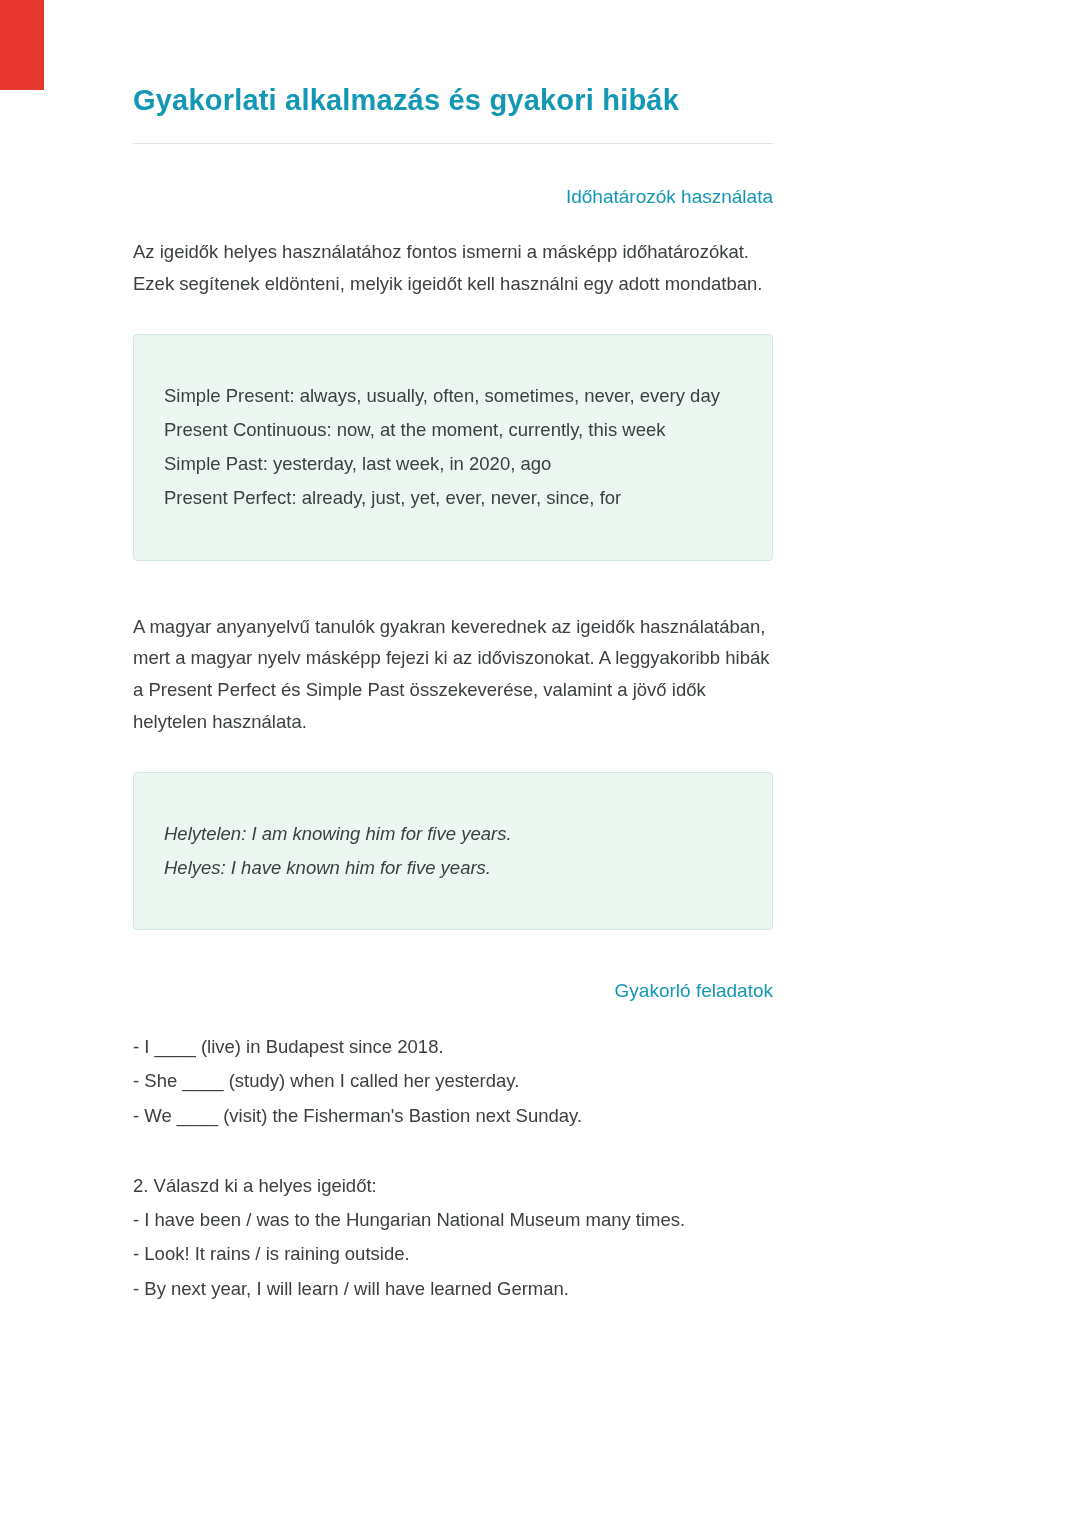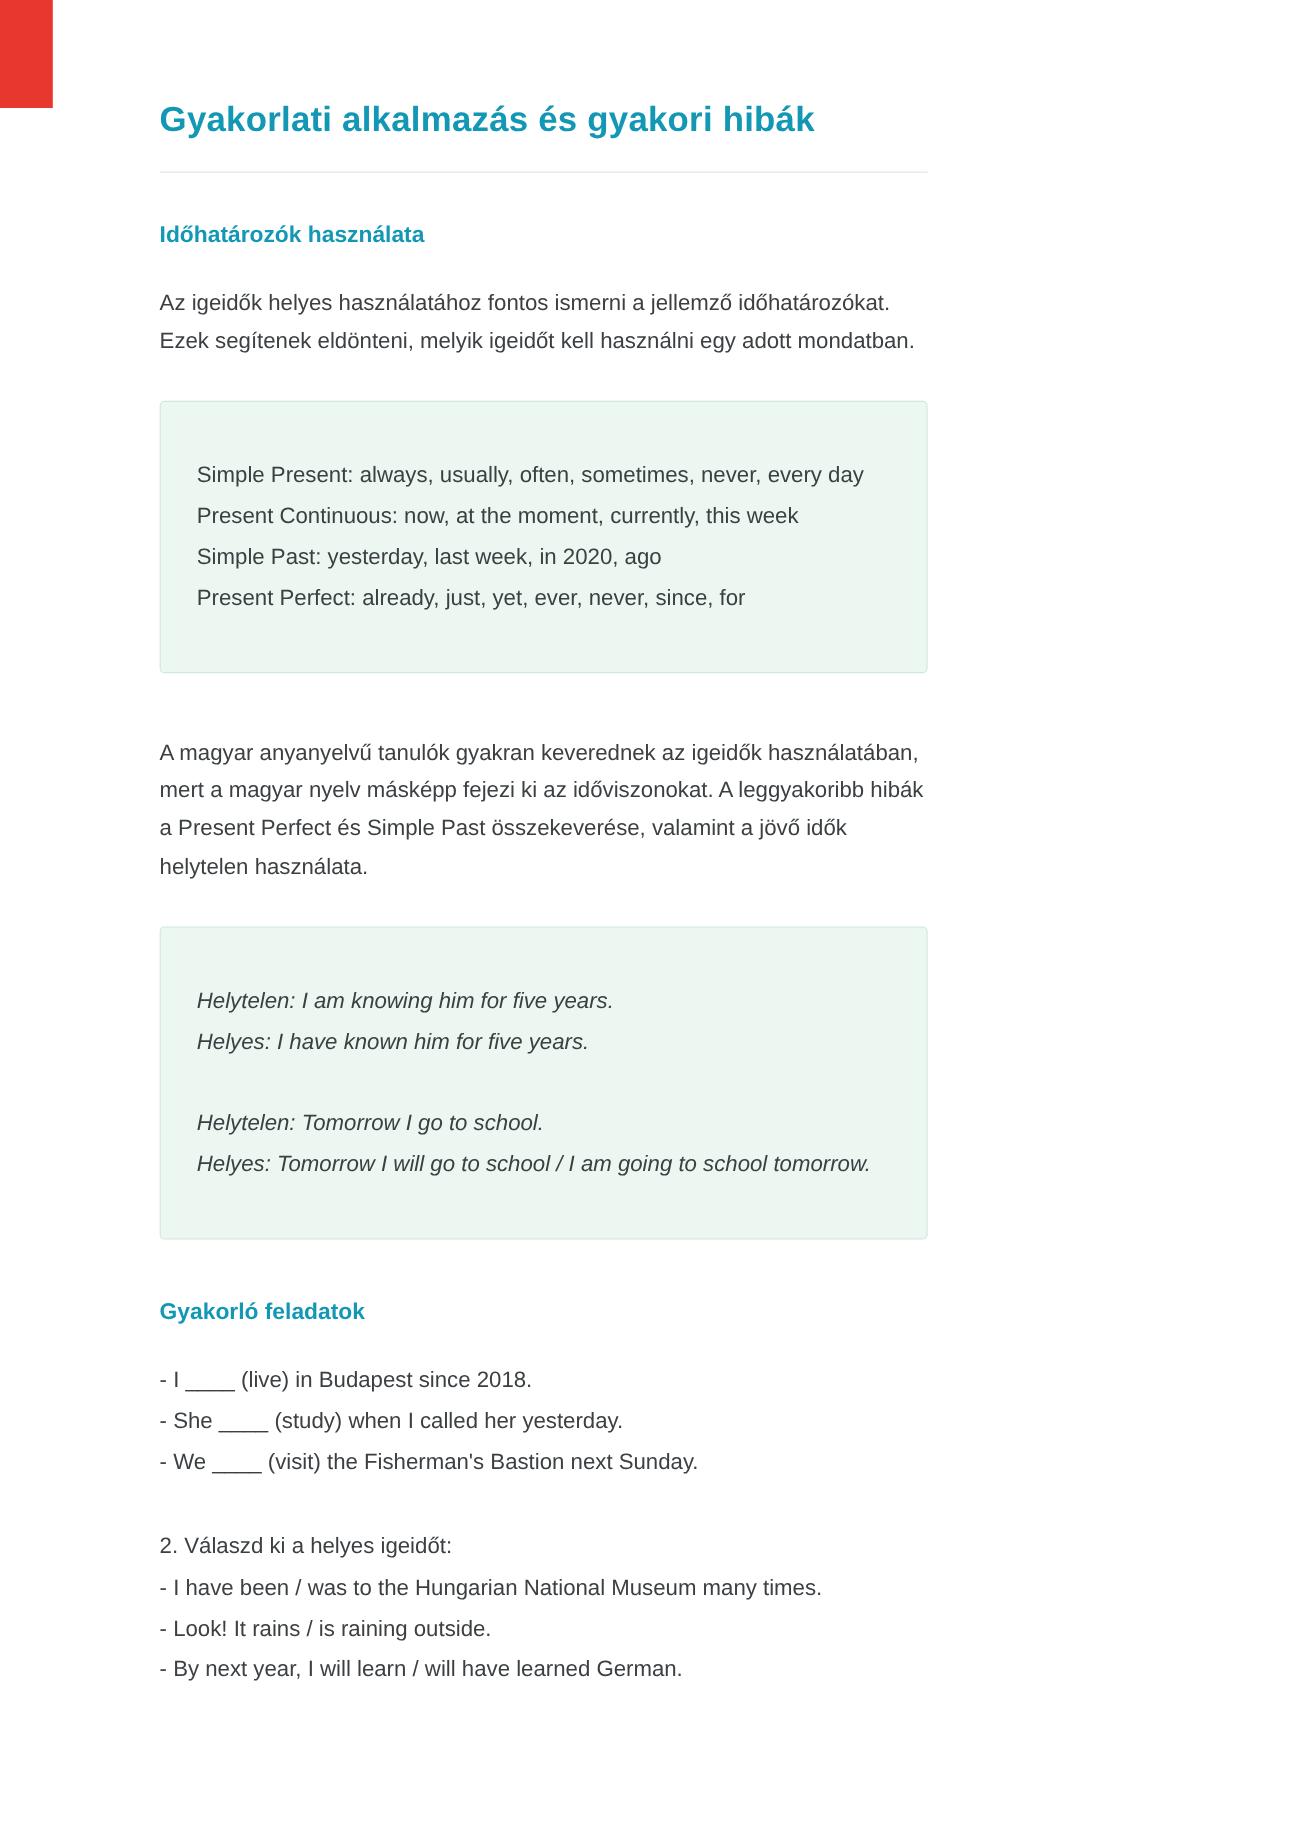--- a/index.html
+++ b/index.html
@@ -40,22 +40,23 @@
     letter-spacing:0.2px;
   }
   .title-divider{
     border:none;
     border-top:1px solid var(--divider);
     margin:0 0 42px 0;
   }
   .section-heading{
     margin:0 0 28px 0;
     font-size:19px;
-    font-weight:bold;
+    font-weight:normal;
     color:var(--accent);
+    text-align:right;
   }
   .body-paragraph{
     margin:0 0 34px 0;
     font-size:18.5px;
     line-height:1.72;
     max-width:812px;
   }
   .callout{
     background:var(--box-bg);
     border:1px solid var(--box-border);
@@ -83,41 +84,37 @@
 
 <div class="page">
 
   <div class="corner-mark"></div>
 
   <h1 class="doc-title">Gyakorlati alkalmazás és gyakori hibák</h1>
   <hr class="title-divider">
 
   <div class="section">
     <h2 class="section-heading">Időhatározók használata</h2>
-    <p class="body-paragraph">Az igeidők helyes használatához fontos ismerni a jellemző időhatározókat. Ezek segítenek eldönteni, melyik igeidőt kell használni egy adott mondatban.</p>
+    <p class="body-paragraph">Az igeidők helyes használatához fontos ismerni a másképp időhatározókat. Ezek segítenek eldönteni, melyik igeidőt kell használni egy adott mondatban.</p>
 
     <div class="callout">
       <div class="line">Simple Present: always, usually, often, sometimes, never, every day</div>
       <div class="line">Present Continuous: now, at the moment, currently, this week</div>
       <div class="line">Simple Past: yesterday, last week, in 2020, ago</div>
       <div class="line">Present Perfect: already, just, yet, ever, never, since, for</div>
     </div>
   </div>
 
   <div class="section">
     <p class="body-paragraph">A magyar anyanyelvű tanulók gyakran keverednek az igeidők használatában, mert a magyar nyelv másképp fejezi ki az időviszonokat. A leggyakoribb hibák a Present Perfect és Simple Past összekeverése, valamint a jövő idők helytelen használata.</p>
 
     <div class="callout">
       <div class="group">
         <div class="line">Helytelen: I am knowing him for five years.</div>
         <div class="line">Helyes: I have known him for five years.</div>
-      </div>
-      <div class="group">
-        <div class="line">Helytelen: Tomorrow I go to school.</div>
-        <div class="line">Helyes: Tomorrow I will go to school / I am going to school tomorrow.</div>
       </div>
     </div>
   </div>
 
   <div class="section">
     <h2 class="section-heading">Gyakorló feladatok</h2>
 
     <div class="exercise-block">
       <div class="line">- I ____ (live) in Budapest since 2018.</div>
       <div class="line">- She ____ (study) when I called her yesterday.</div>

